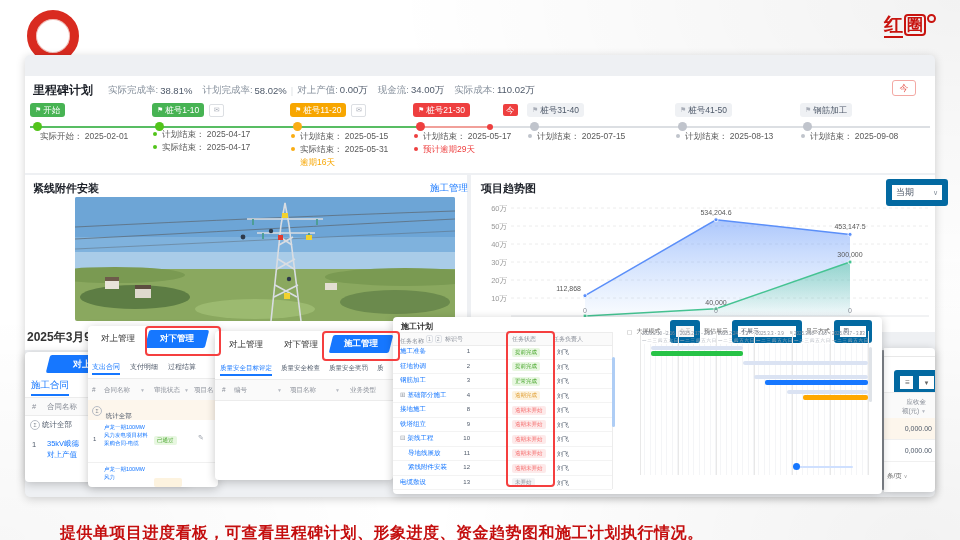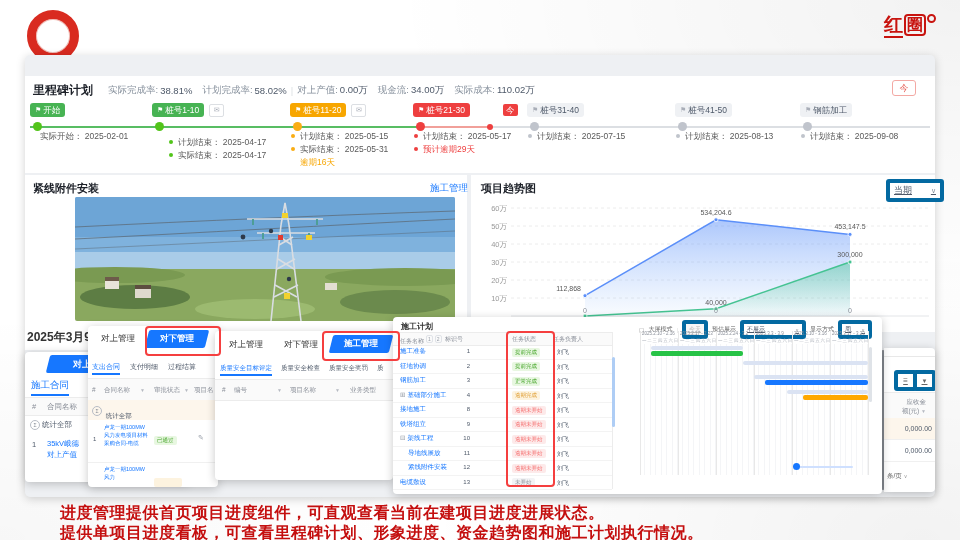--- a/index.html
+++ b/index.html
@@ -36,22 +36,22 @@
   .ms-flag{font-size:7px;}
   .mail{width:13px;height:11px;border:1px solid #dcdfe3;border-radius:2px;background:#fff;
     color:#a9aeb8;font-size:7px;line-height:10px;text-align:center;}
   .tl-line{height:2px;top:126px;}
   .ms-line{font-size:8.5px;color:#595959;position:relative;line-height:13px;}
   .ms-line .ld{position:absolute;left:-9px;top:4px;width:4px;height:4px;border-radius:50%;}
   .tone-orange{color:#f7a600;} .tone-red{color:#ee3f3f;}
   .today-chip{background:#ee3f3f;color:#fff;font-size:8.5px;border-radius:2px;padding:1px 3px;line-height:10px;}
   
   .link{color:#1677ff;}
-  .chip{border:4px solid #0369a1;border-radius:3px;color:#4e5969;background:#fff;
-    display:flex;align-items:center;justify-content:space-between;text-decoration:underline;}
+  .chip{border:6px solid #0369a1;border-radius:3px;color:#4e5969;background:#fff;
+    display:flex;align-items:center;justify-content:space-between;}
   
   .win{background:#fff;border-radius:4px;box-shadow:0 2px 10px rgba(0,0,0,.22);}
   .tabblue{background:#1677ff;color:#fff;transform:skewX(-14deg);border-radius:2px;
     display:flex;align-items:center;justify-content:center;}
   .tabblue>span{transform:skewX(14deg);}
   .tabplain{color:#333;display:flex;align-items:center;justify-content:center;}
   .subtab{color:#4e5969;} .subtab.on{color:#1677ff;border-bottom:2px solid #1677ff;padding-bottom:1px;}
   .th{background:#fafafa;color:#8a8f99;border-top:1px solid #ececec;border-bottom:1px solid #ececec;}
   .tag{display:inline-block;border-radius:2px;padding:1px 3px;line-height:7px;}
   .tag-green{background:#e8f7e1;color:#3da120;}
@@ -121,21 +121,21 @@
       </div>
       <div style="position: absolute; left: 152px; top: 0px;">
         <div style="display: flex; align-items: center; gap: 5px;">
           <div class="ms-badge ms-green" style="">
             <span class="ms-flag">⚑</span>
             <span>桩号1-10</span>
           </div>
           <div class="mail" style="">✉</div>
         </div>
         <div style="position: absolute; left: 3px; top: 19px; width: 9px; height: 9px; border-radius: 50%; background: rgb(82, 196, 26);"></div>
-        <div style="position: absolute; left: 10px; top: 33px; margin-left: 16px;">
+        <div style="position: absolute; left: 10px; top: 25px;">
           <div class="ms-line nw" style=""><span class="ld" style="background: rgb(82, 196, 26);"></span><span>计划结束： 2025-04-17</span></div>
           <div class="ms-line nw" style=""><span class="ld" style="background: rgb(82, 196, 26);"></span><span>实际结束： 2025-04-17</span></div>
         </div>
       </div>
       <div style="position: absolute; left: 290px; top: 0px;">
         <div style="display: flex; align-items: center; gap: 5px;">
           <div class="ms-badge ms-orange" style="">
             <span class="ms-flag">⚑</span>
             <span>桩号11-20</span>
           </div>
@@ -528,16 +528,15 @@
     <div class="abs" style="left:400px;top:146px;width:62px;height:8px;">
       <div class="abs" style="left:6px;top:3px;width:54px;height:2px;background:#cfe0ff;border-radius:1px;"></div>
       <div class="abs" style="left:0;top:0;width:7px;height:7px;border-radius:50%;background:#1677ff;"></div>
     </div>
   </div>
 
   <div class="abs annot" style="left:145px;top:326px;width:72px;height:26px;"></div>
   <div class="abs annot" style="left:322px;top:331px;width:74px;height:26px;"></div>
   <div class="abs annot" style="left:506px;top:331px;width:45px;height:152px;z-index:41;"></div>
 
-  <div class="abs footer-red nw" style="left:60px;top:502px;">进度管理提供首页项目进度组件，可直观查看当前在建项目进度进展状态。</div>
   <div class="abs footer-red nw" style="left:60px;top:522px;">提供单项目进度看板，可查看里程碑计划、形象进度、资金趋势图和施工计划执行情况。</div>
 
 </div>
 
 </body></html>

